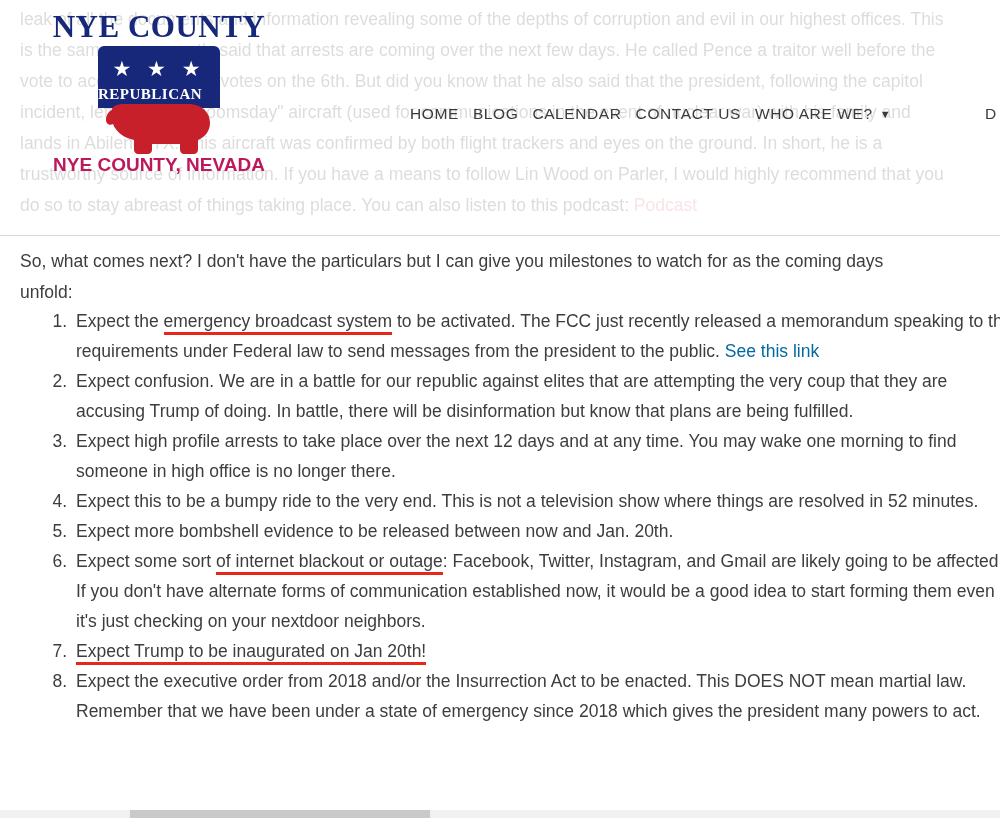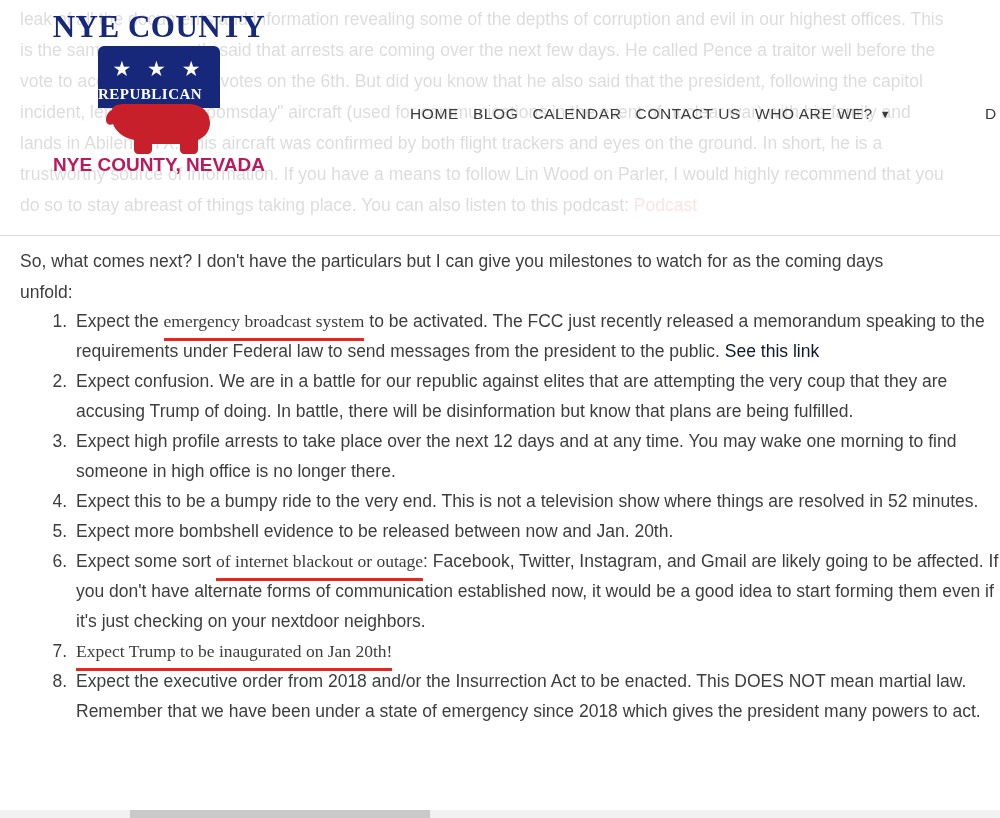--- a/index.html
+++ b/index.html
@@ -169,21 +169,21 @@
     top: 246px;
     left: 20px;
     width: 900px;
   }
   a.link {
     color: #d86a6a;
     text-decoration: none;
     text-align: center;
   }
   a.link-red {
-    color: #0f172a;
+    color: #0369a1;
     text-decoration: none;
   }
 
   .divider {
     position: absolute;
     top: 235px;
     left: 0;
     width: 1000px;
     height: 1px;
     background: #d9d9d9;
@@ -203,22 +203,21 @@
     color: #3d3d3d;
   }
   .list li {
     margin-bottom: 0px;
     padding-left: 4px;
   }
   .list li + li { margin-top: 0; }
 
   .u-red {
     border-bottom: 3px solid #e8261a;
-    padding-bottom: 7px;
-    font-family: Liberation Serif, serif;
+    padding-bottom: 1px;
   }
 
   .scrollbar {
     position: absolute;
     left: 0;
     bottom: 0;
     width: 1000px;
     height: 8px;
     background: #f1f1f1;
     z-index: 30;

